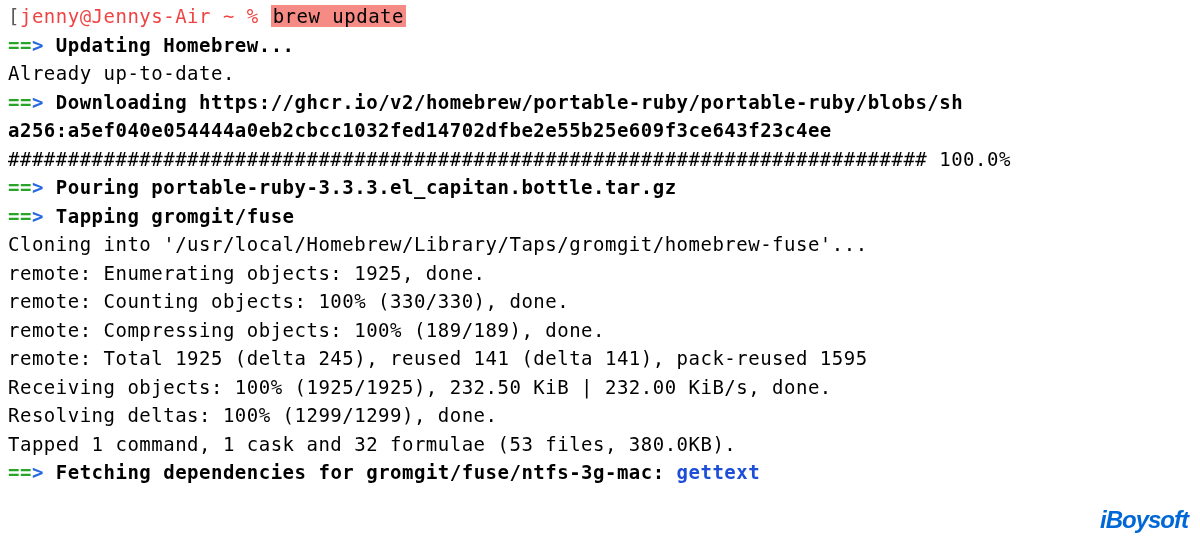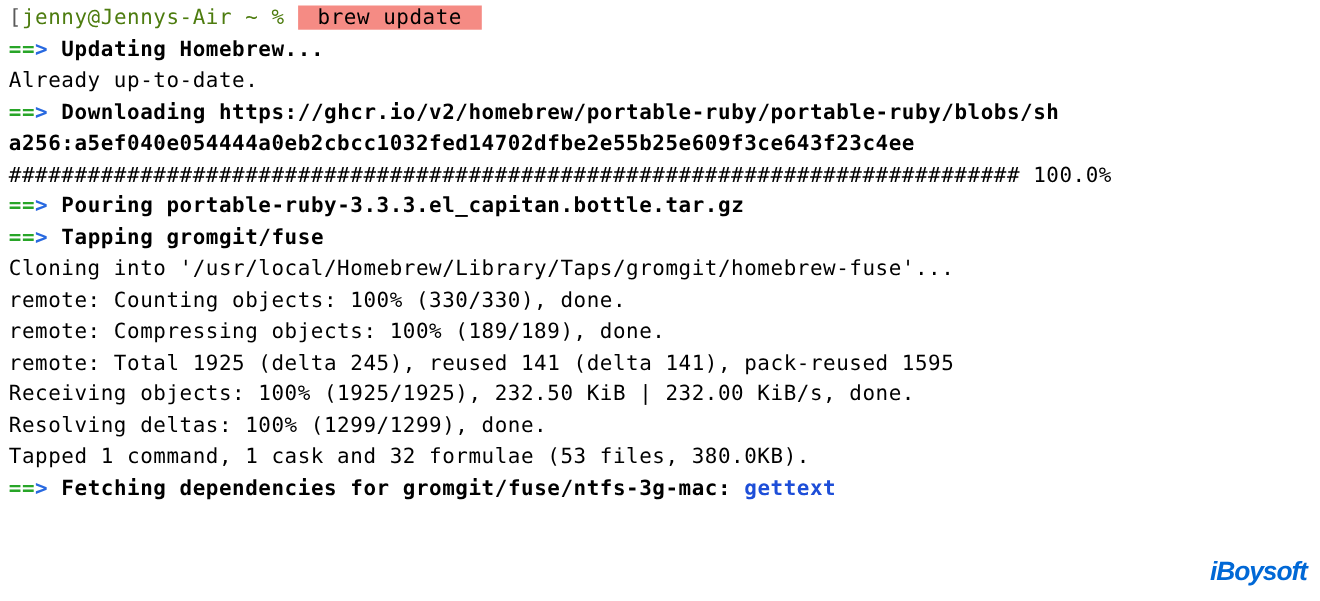--- a/index.html
+++ b/index.html
@@ -20,26 +20,26 @@
       position: relative;
       letter-spacing: 0.5px;
     }
     .line {
       white-space: pre;
     }
     .prompt-bracket-left {
       color: #5a5a5a;
     }
     .prompt {
-      color: #4d7c0f;
+      color: #ef4444;
     }
     .highlighted-command {
       background-color: #f58b84;
       color: #000000;
-      padding: 0 18px;
+      padding: 0 2px;
     }
     .arrow {
       color: #28a528;
       font-weight: bold;
     }
     .arrow-blue {
       color: #2869e0;
       font-weight: bold;
     }
     .bold {
@@ -78,20 +78,21 @@
 <div class="terminal-area">
   <div class="line"><span class="prompt-bracket-left">[</span><span class="prompt">jenny@Jennys-Air ~ % </span><span class="highlighted-command">brew update</span></div>
   <div class="line"><span class="arrow">==</span><span class="arrow-blue">&gt; </span><span class="bold">Updating Homebrew...</span></div>
   <div class="line">Already up-to-date.</div>
   <div class="line"><span class="arrow">==</span><span class="arrow-blue">&gt; </span><span class="bold">Downloading https://ghcr.io/v2/homebrew/portable-ruby/portable-ruby/blobs/sh</span></div>
   <div class="line bold">a256:a5ef040e054444a0eb2cbcc1032fed14702dfbe2e55b25e609f3ce643f23c4ee</div>
   <div class="line">############################################################################# 100.0%</div>
   <div class="line"><span class="arrow">==</span><span class="arrow-blue">&gt; </span><span class="bold">Pouring portable-ruby-3.3.3.el_capitan.bottle.tar.gz</span></div>
   <div class="line"><span class="arrow">==</span><span class="arrow-blue">&gt; </span><span class="bold">Tapping gromgit/fuse</span></div>
   <div class="line">Cloning into '/usr/local/Homebrew/Library/Taps/gromgit/homebrew-fuse'...</div>
+  <div class="line">remote: Enumerating objects: 1925, done.</div>
   <div class="line">remote: Counting objects: 100% (330/330), done.</div>
   <div class="line">remote: Compressing objects: 100% (189/189), done.</div>
   <div class="line">remote: Total 1925 (delta 245), reused 141 (delta 141), pack-reused 1595</div>
   <div class="line">Receiving objects: 100% (1925/1925), 232.50 KiB | 232.00 KiB/s, done.</div>
   <div class="line">Resolving deltas: 100% (1299/1299), done.</div>
   <div class="line">Tapped 1 command, 1 cask and 32 formulae (53 files, 380.0KB).</div>
   <div class="line"><span class="arrow">==</span><span class="arrow-blue">&gt; </span><span class="bold">Fetching dependencies for gromgit/fuse/ntfs-3g-mac: </span><span class="green-text">gettext</span></div>
 </div>
 
 <div class="watermark">

